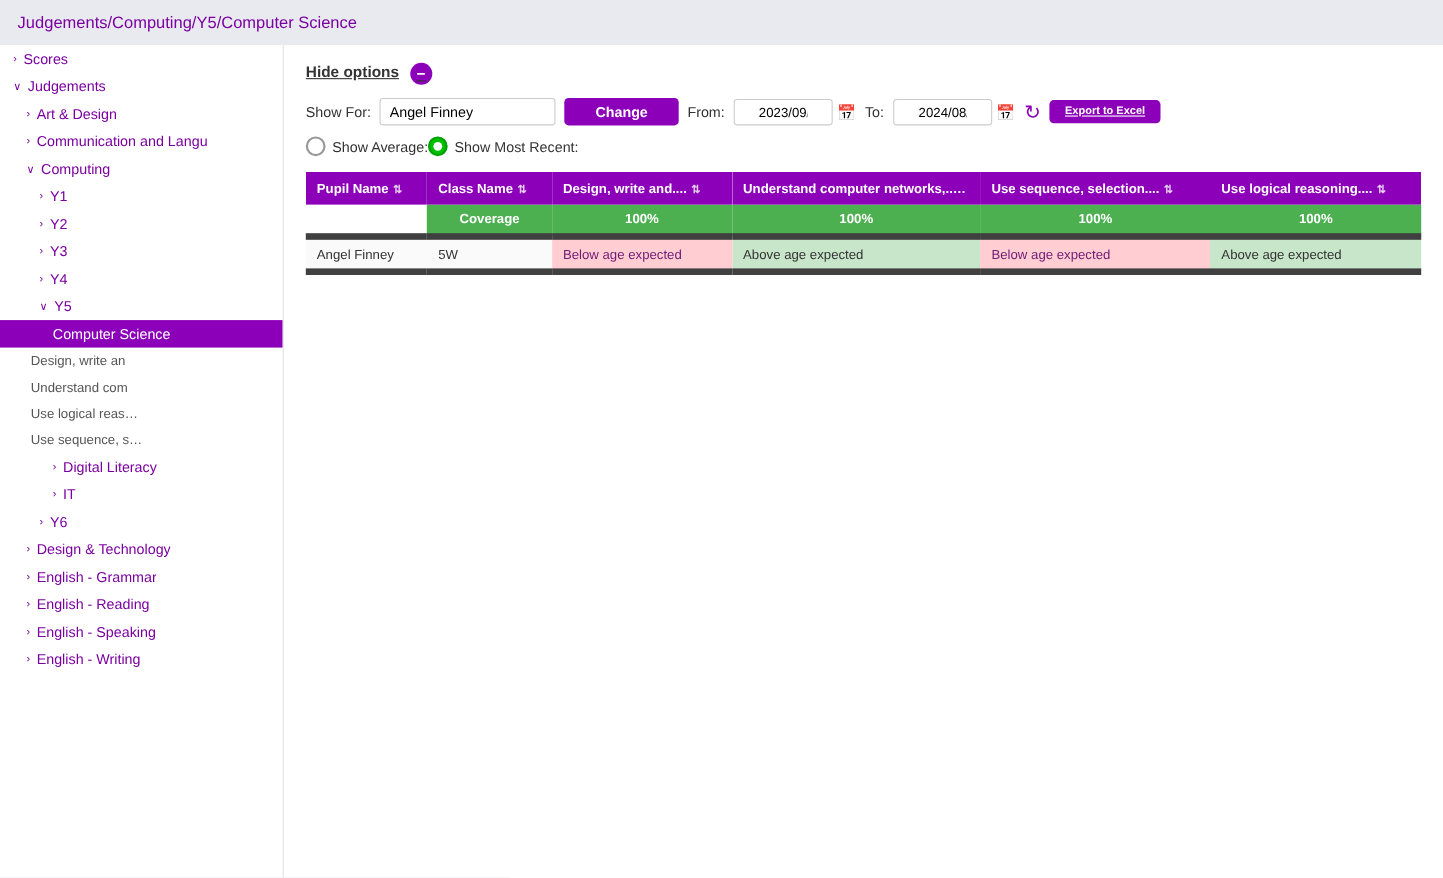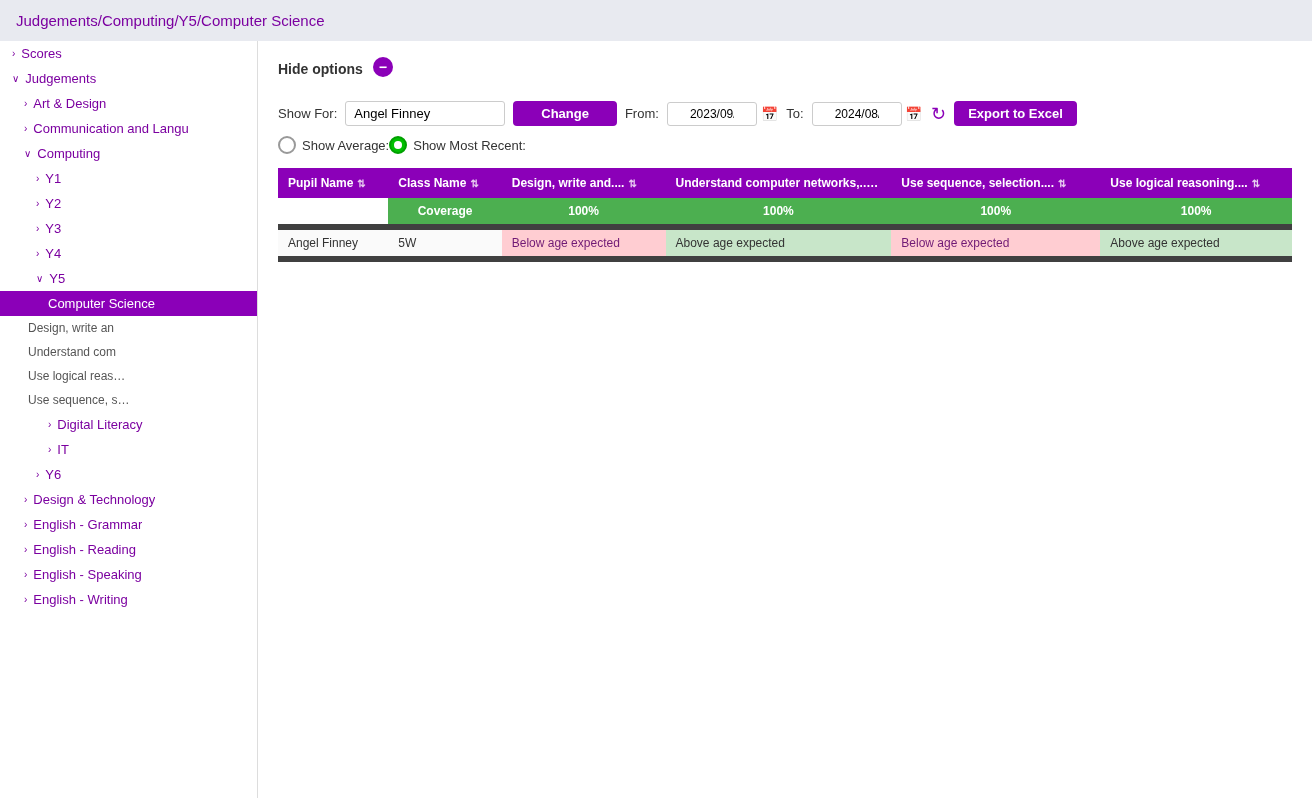--- a/index.html
+++ b/index.html
@@ -66,24 +66,25 @@
     .content-area {
       flex: 1;
       background: #fff;
       overflow: auto;
       padding: 16px 20px;
     }
 
     
     .options-bar {
       display: flex;
-      align-items: flex-end;
+      align-items: flex-start;
       gap: 10px;
-      margin-bottom: 24px;
+      margin-bottom: 12px;
       flex-wrap: wrap;
+      text-decoration: underline;
     }
 
     .options-label {
       font-size: 14px;
       font-weight: bold;
       color: #333;
     }
 
     .hide-icon {
       width: 20px;
@@ -160,22 +161,23 @@
       font-size: 18px;
     }
 
     .export-btn {
       background: #8b00b8;
       color: #fff;
       border: none;
       padding: 5px 14px;
       border-radius: 4px;
       cursor: pointer;
-      font-size: 13px;
+      font-size: 10px;
       font-weight: bold;
+      text-decoration: underline;
     }
 
     
     .toggle-row {
       display: flex;
       align-items: center;
       gap: 0;
       margin-bottom: 14px;
     }
 

